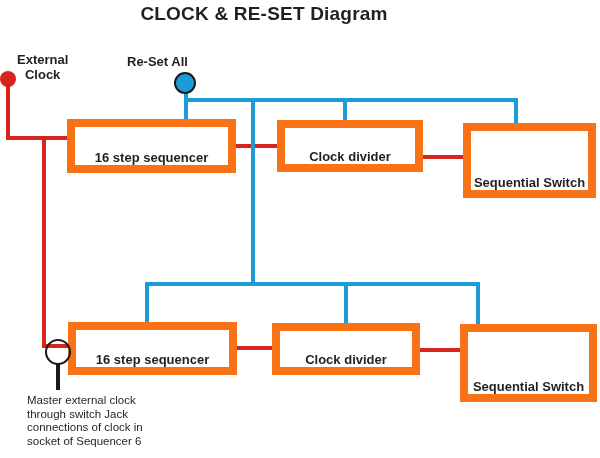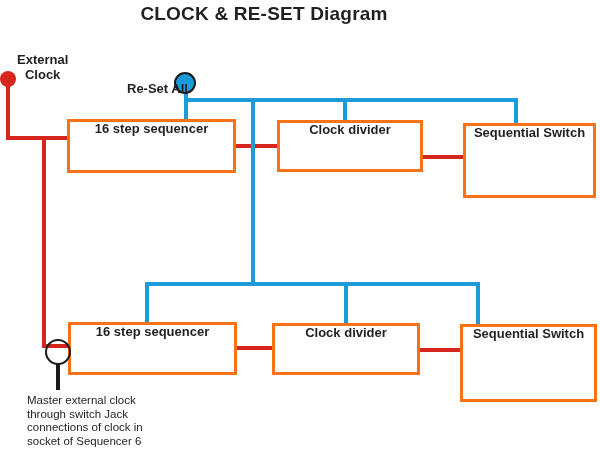--- a/index.html
+++ b/index.html
@@ -9,37 +9,37 @@
     color:var(--ink,#231f20);
   }
   .title {
     position:absolute; top:3px; left:0; width:528px; text-align:center;
     font-size:19px; font-weight:bold; letter-spacing:.2px;
   }
   .wire { position:absolute; }
   .wire.red  { background:var(--wire-red,#d5251d); }
   .wire.blue { background:var(--wire-blue,#1b9cd8); }
   .box {
-    position:absolute; box-sizing:border-box; border:3px solid #f97316;
-    background:#ffffff; display:flex; align-items:flex-start; justify-content:center;
+    position:absolute; box-sizing:border-box; border:8px solid #f97316;
+    background:#ffffff; display:flex; align-items:flex-end; justify-content:center;
     font-weight:bold; font-size:13px; text-align:center; line-height:1.1;
   }
   .dot { position:absolute; border-radius:50%; box-sizing:border-box; }
   .dot.ext   { left:0px;  top:71px; width:16px; height:16px; background:var(--wire-red,#d5251d); }
   .dot.reset { left:174px; top:72px; width:22px; height:22px;
                background:var(--wire-blue,#1b9cd8); border:2px solid #1c191a; }
   .jack-ring {
     position:absolute; left:45px; top:339px; width:26px; height:26px;
     box-sizing:border-box; border:2.5px solid #1c191a; border-radius:50%;
     background:transparent;
   }
   .jack-stem { position:absolute; left:56px; top:364px; width:4px; height:26px; background:#1c191a; }
   .lbl { position:absolute; font-weight:bold; font-size:13px; line-height:14.5px; white-space:pre-line;text-align:center; }
   .lbl.ext   { left:17px; top:53px; }
-  .lbl.reset { left:127px; top:55px;margin-top:27px; }
+  .lbl.reset { left:127px; top:55px; }
   .caption {
     position:absolute; left:27px; top:394px; font-size:11.5px; line-height:13.5px;
     white-space:pre-line; font-weight:normal;
   }
   
   .r-ext-v   { left:6px;   top:84px;  width:4px;  height:56px; }
   .r-ext-h   { left:6px;   top:136px; width:61px; height:4px;  }
   .r-branch  { left:42px;  top:136px; width:4px;  height:212px;}
   .r-jack-h  { left:42px;  top:344px; width:27px; height:4px;  }
   .r-a1b1    { left:236px; top:144px; width:41px; height:4px;  }

